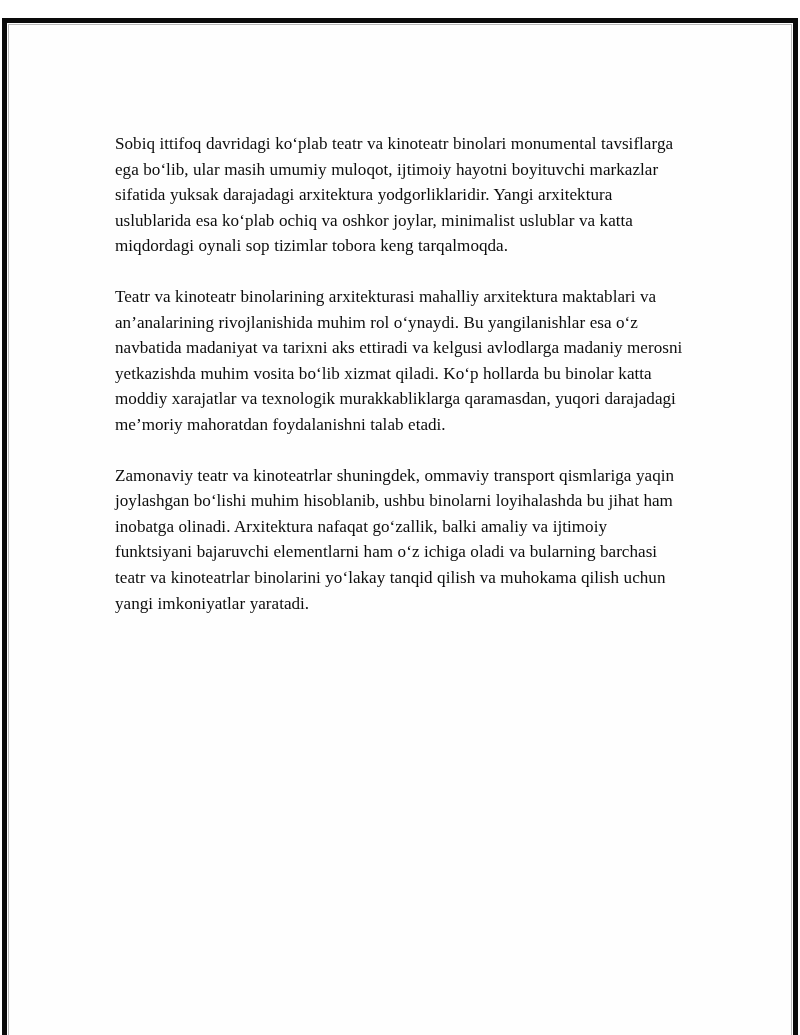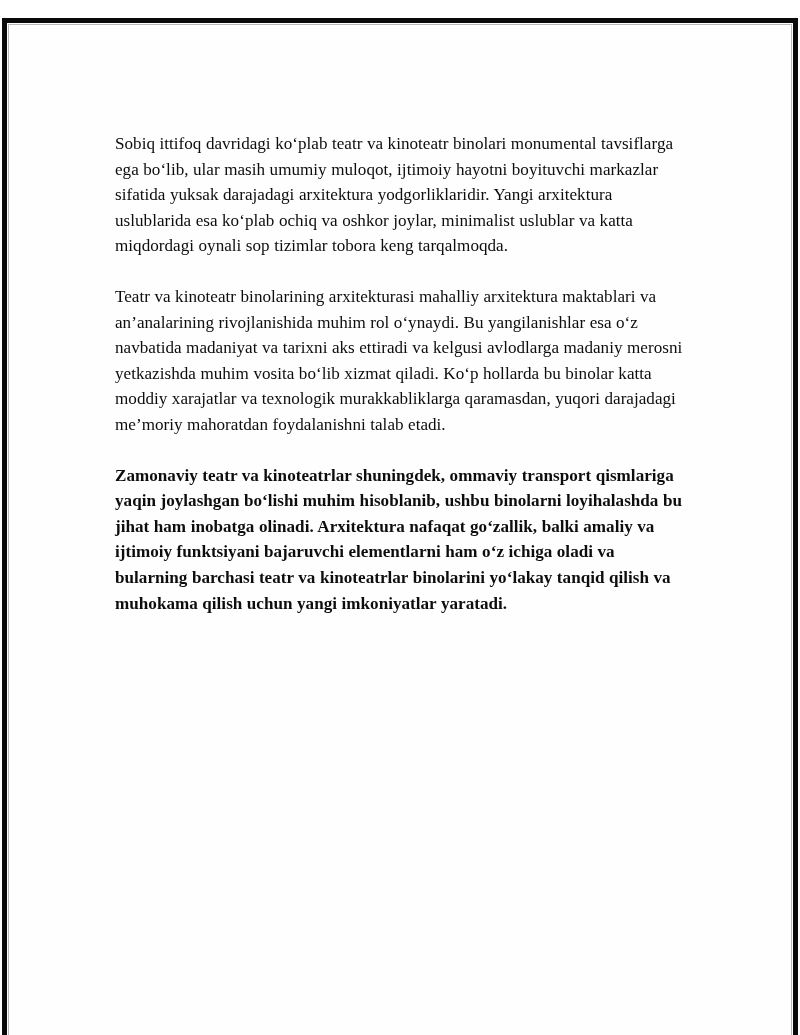--- a/index.html
+++ b/index.html
@@ -66,21 +66,20 @@
     line-height: 25.6px;
     color: #0d0d0d;
     text-align: left;
     margin: 0 0 25px 0;
     letter-spacing: 0.02px;
     word-spacing: 0.2px;
     -webkit-font-smoothing: antialiased;
   }
   .doc-paragraph:last-child {
     margin-bottom: 0;
-    font-weight: bold;
   }
 </style>
 </head>
 <body>
 
 <div id="page">
   <div id="page-frame-outer">
     <div id="page-frame">
       <div id="page-sheet">
 

